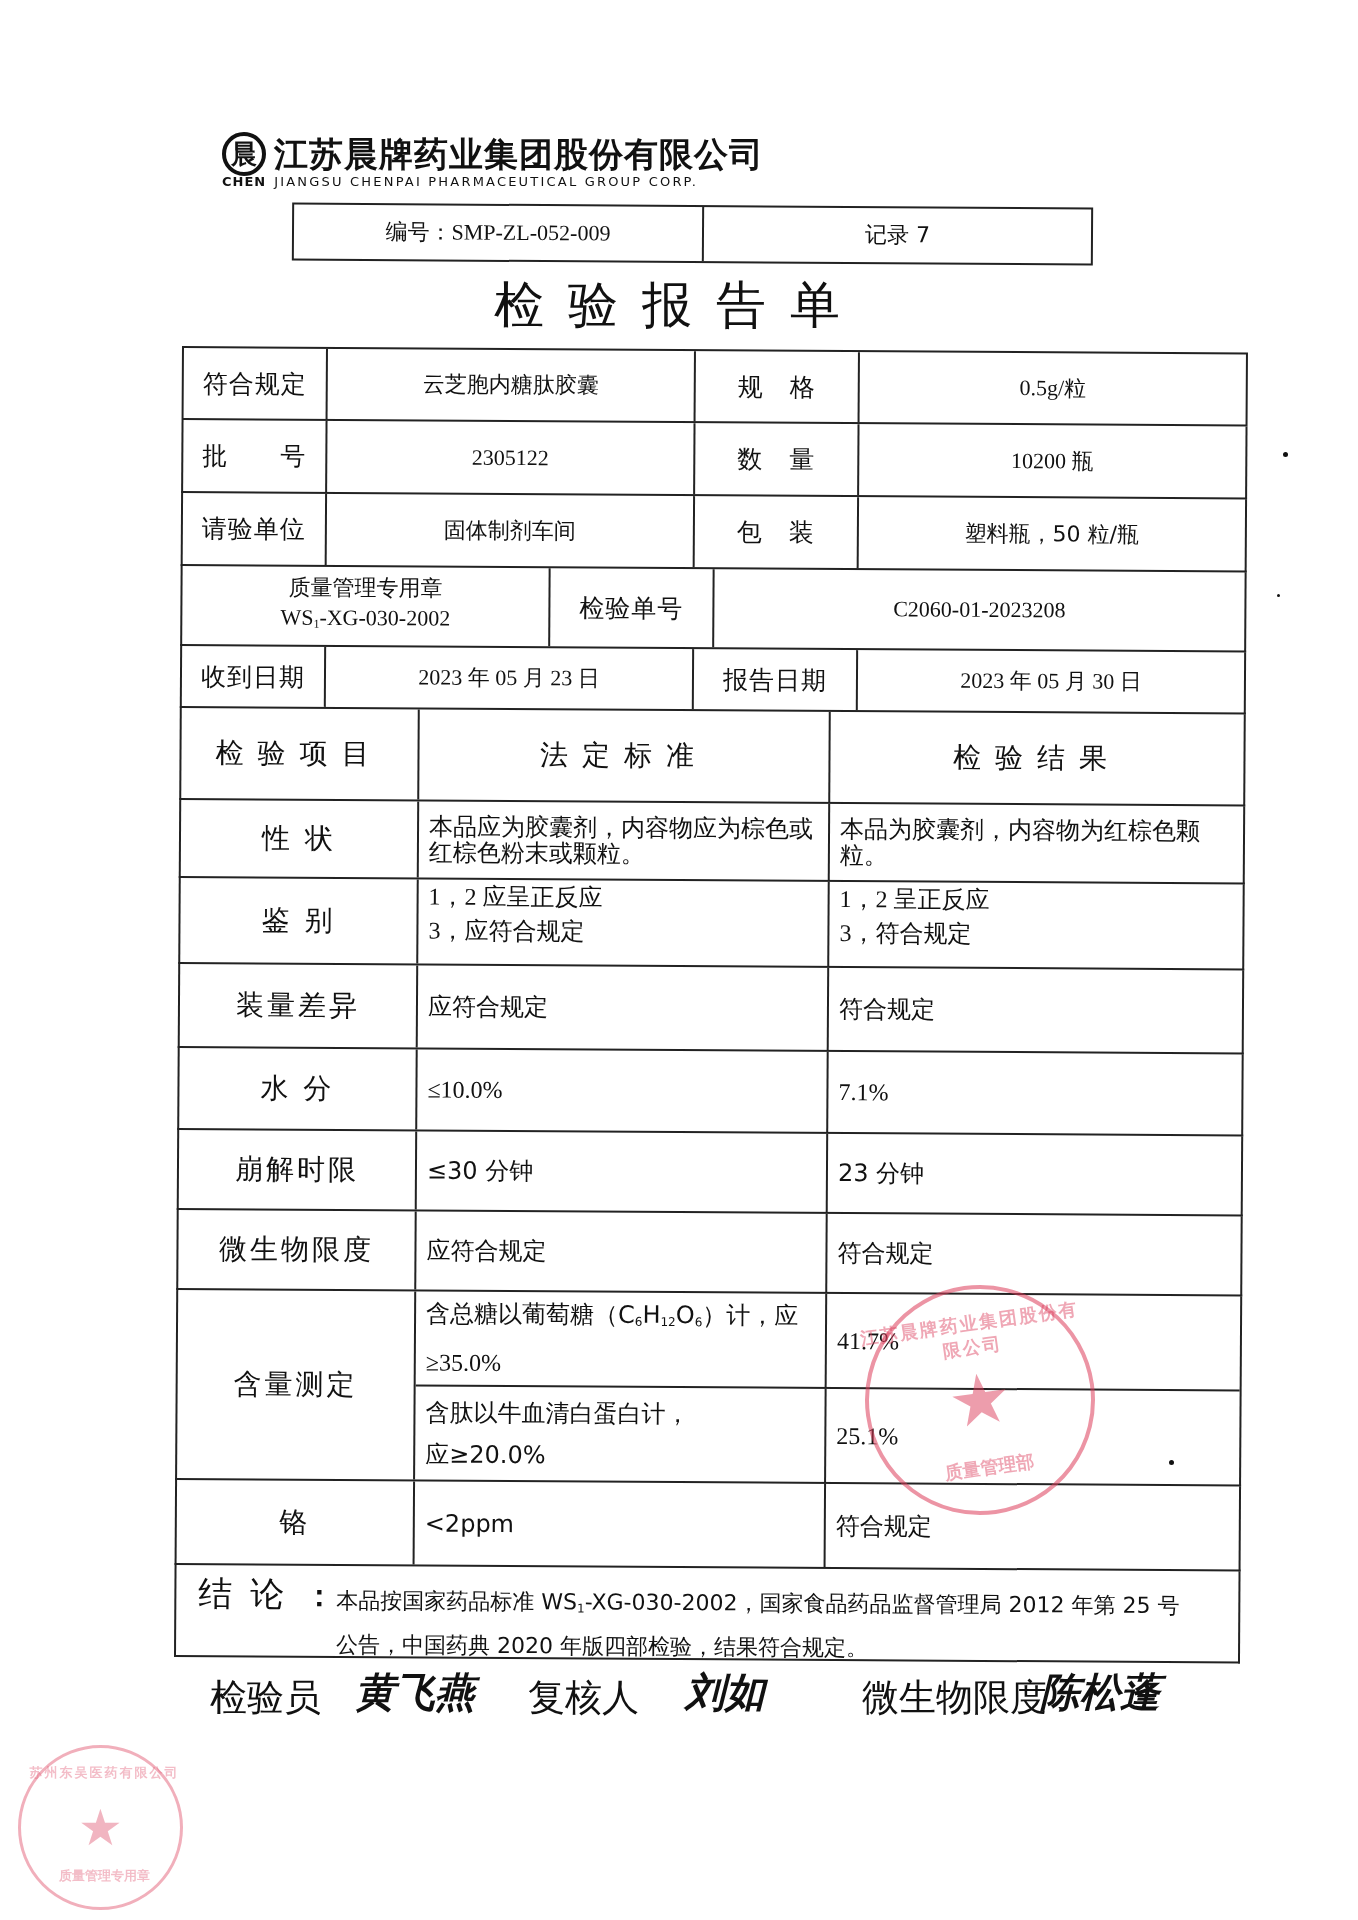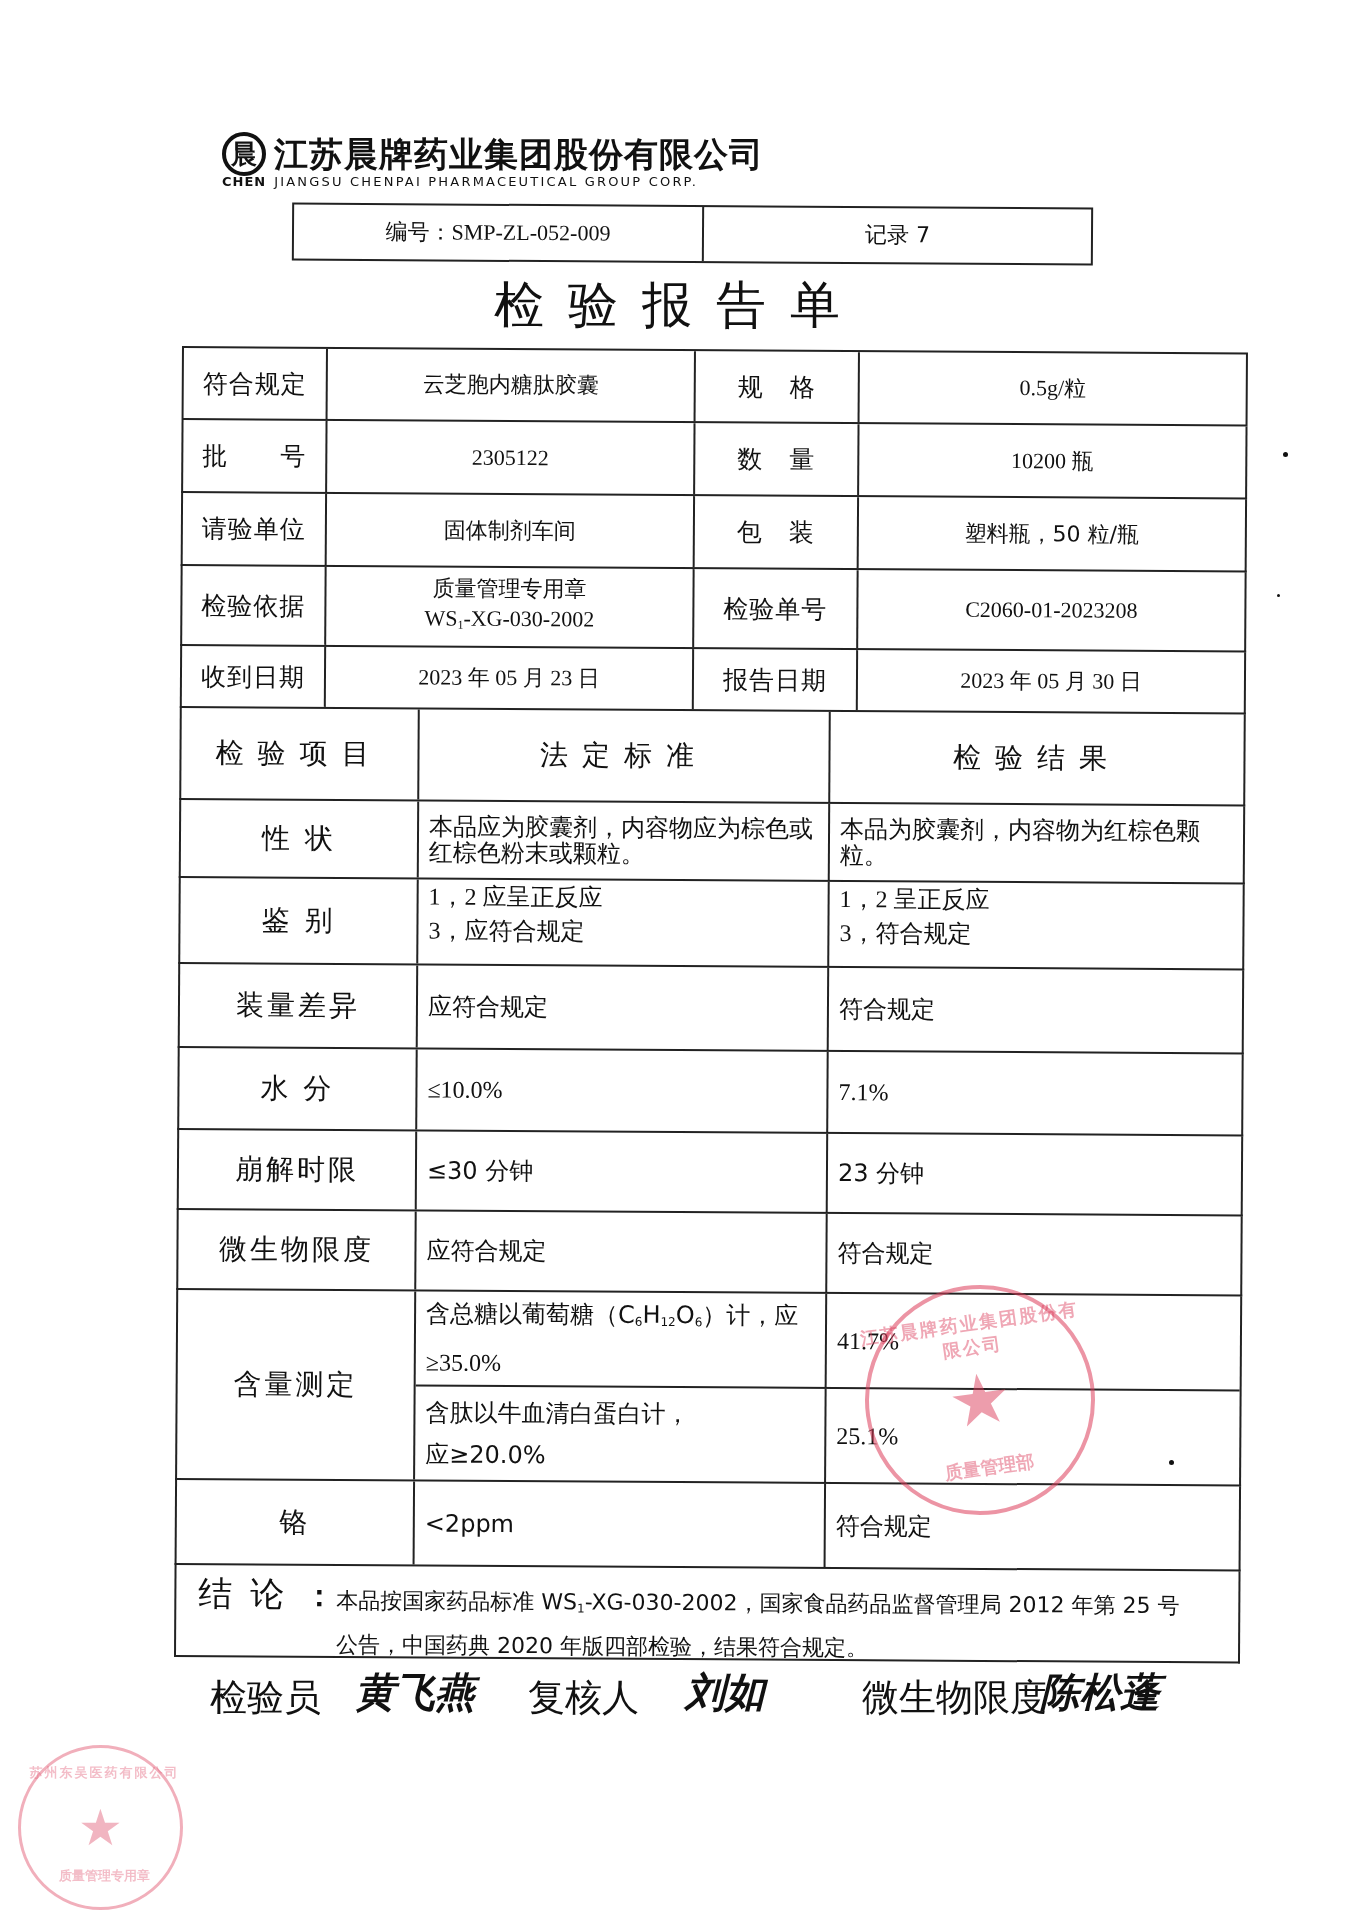--- a/index.html
+++ b/index.html
@@ -115,21 +115,20 @@
   </div>
 
   <div class="row info" style="height:73px">
     <div class="c c1 center lbl">请验单位</div>
     <div class="c c2 center val">固体制剂车间</div>
     <div class="c c3 center lbl">包　装</div>
     <div class="c c4 center val">塑料瓶，50 粒/瓶</div>
   </div>
 
   <div class="row info" style="height:80px">
-    <div class="c c1 center lbl">检验依据</div>
     <div class="c c2 center val two-line">
       <span>质量管理专用章</span>
       <span class="serif"><span>WS</span><sub>1</sub><span>-XG-030-2002</span></span>
     </div>
     <div class="c c3 center lbl">检验单号</div>
     <div class="c c4 center val serif">C2060-01-2023208</div>
   </div>
 
   <div class="row info" style="height:62px">
     <div class="c c1 center lbl">收到日期</div>

